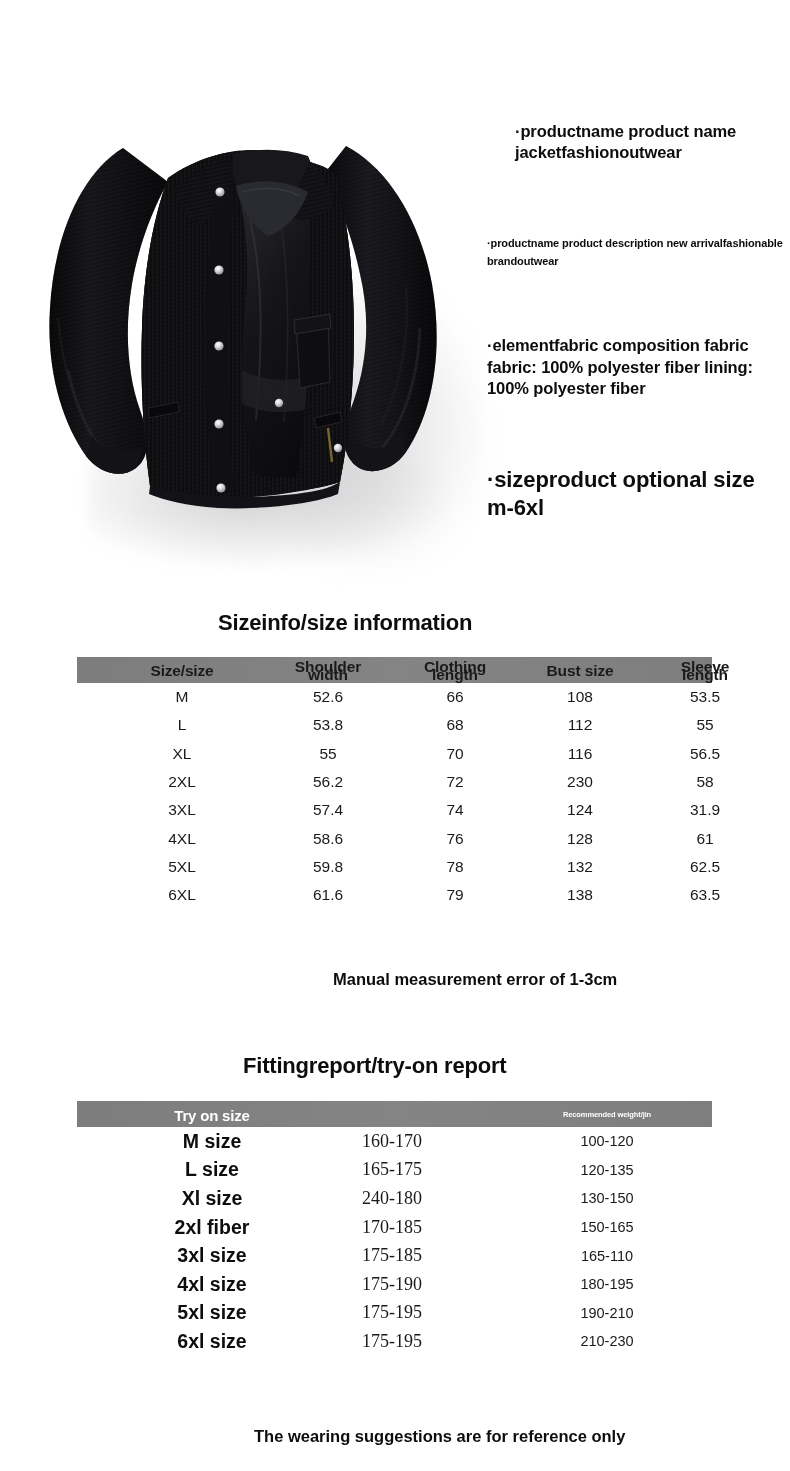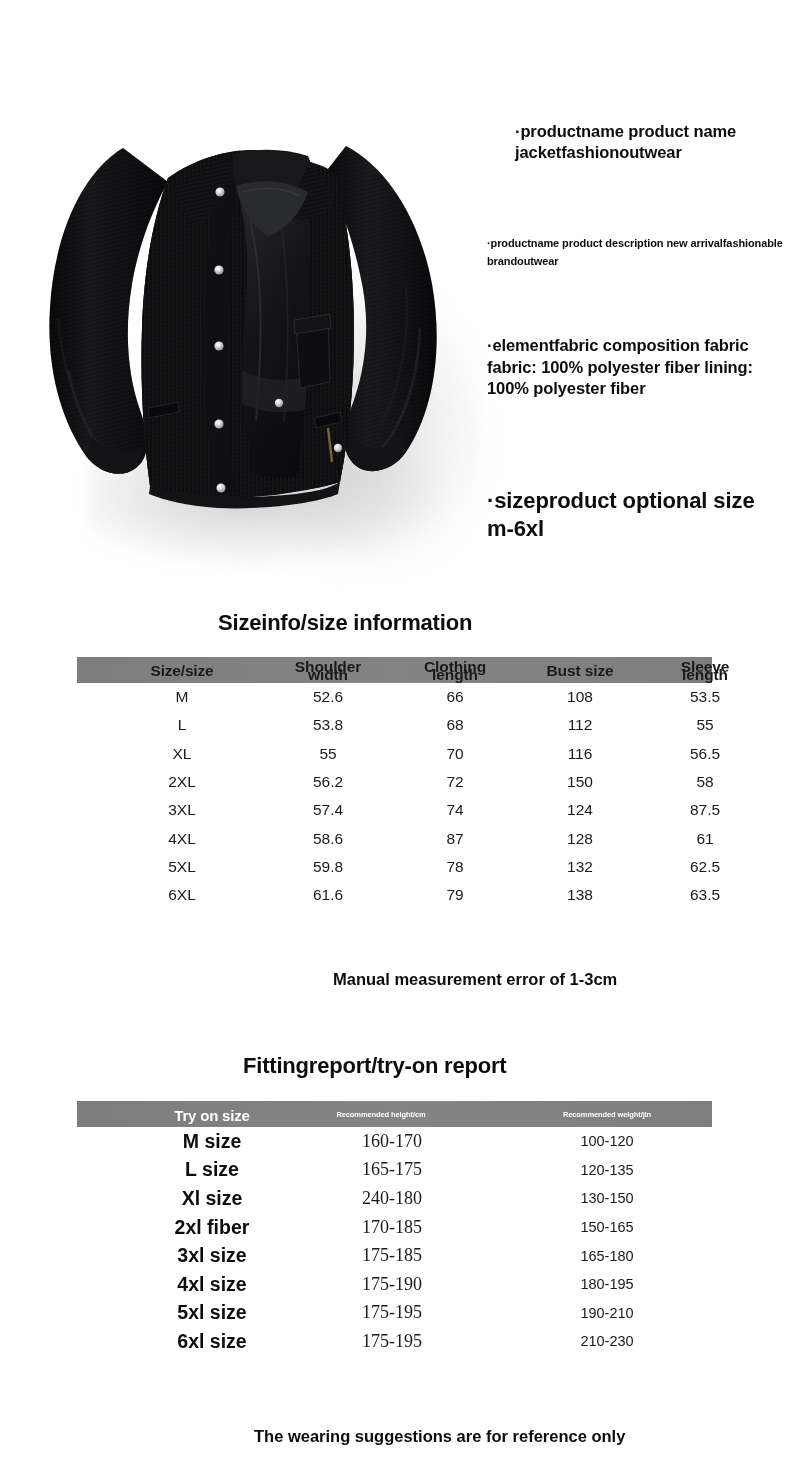--- a/index.html
+++ b/index.html
@@ -43,21 +43,21 @@
     filter: blur(8px);
     transform: rotate(-10deg);
   }
   .jacket { position: absolute; left: 0; top: 0; width: 450px; height: 520px; }
 
   
   .copy-block { position: absolute; font-weight: bold; color: #0d0d0d; letter-spacing: -0.1px; }
   .copy-1 { left: 515px; top: 121px;  width: 296px; font-size: 16.5px; line-height: 21px; }
   .copy-2 { left: 487px; top: 210px;  width: 300px; font-size: 11px; line-height: 18px; margin-top: 24px; }
   .copy-3 { left: 487px; top: 335px;  width: 296px; font-size: 16.5px; line-height: 21.5px; }
-  .copy-4 { left: 487px; top: 487px;  width: 296px; font-size: 22px;   line-height: 28px; }
+  .copy-4 { left: 487px; top: 466px;  width: 296px; font-size: 22px;   line-height: 28px; }
 
   
   .section-heading {
     position: absolute;
     font-weight: bold;
     color: #0d0d0d;
     font-size: 22px;
     letter-spacing: -0.2px;
     white-space: nowrap;
   }
@@ -115,21 +115,21 @@
   #fit-table .row { height: 28.6px; }
   #fit-table .cell { height: 28.6px; }
   .f-size {
     left: 20px; width: 230px;
     font-size: 19.5px; font-weight: bold; color: #0d0d0d;
     justify-content: center;
   }
   .f-h { left: 245px; width: 140px; font-size: 18px; color: #1a1a1a; font-family: Liberation Serif, serif; }
   .f-w { left: 460px; width: 140px; font-size: 14.5px; color: #1a1a1a; }
   .th-try { left: 20px;  width: 230px; }
-  .th-ht  { left: 234px; width: 140px; }
+  .th-ht  { left: 241px; width: 140px; margin-top: 43px; }
   .th-wt  { left: 460px; width: 140px; }
 </style>
 </head>
 <body>
 
 <div class="hero">
   <div class="photo-stage">
     <div class="floor-shadow"></div>
     <div class="floor-shadow-2"></div>
 
@@ -311,34 +311,34 @@
         <div class="cell c-size">XL</div>
         <div class="cell c-sh">55</div>
         <div class="cell c-cl">70</div>
         <div class="cell c-bu">116</div>
         <div class="cell c-sl">56.5</div>
       </div>
       <div class="row">
         <div class="cell c-size">2XL</div>
         <div class="cell c-sh">56.2</div>
         <div class="cell c-cl">72</div>
-        <div class="cell c-bu">150</div>
+        <div class="cell c-bu">230</div>
         <div class="cell c-sl">58</div>
       </div>
       <div class="row">
         <div class="cell c-size">3XL</div>
         <div class="cell c-sh">57.4</div>
         <div class="cell c-cl">74</div>
         <div class="cell c-bu">124</div>
-        <div class="cell c-sl">87.5</div>
+        <div class="cell c-sl">31.9</div>
       </div>
       <div class="row">
         <div class="cell c-size">4XL</div>
         <div class="cell c-sh">58.6</div>
-        <div class="cell c-cl">87</div>
+        <div class="cell c-cl">76</div>
         <div class="cell c-bu">128</div>
         <div class="cell c-sl">61</div>
       </div>
       <div class="row">
         <div class="cell c-size">5XL</div>
         <div class="cell c-sh">59.8</div>
         <div class="cell c-cl">78</div>
         <div class="cell c-bu">132</div>
         <div class="cell c-sl">62.5</div>
       </div>
@@ -379,21 +379,21 @@
         <div class="cell f-w">130-150</div>
       </div>
       <div class="row">
         <div class="cell f-size">2xl fiber</div>
         <div class="cell f-h">170-185</div>
         <div class="cell f-w">150-165</div>
       </div>
       <div class="row">
         <div class="cell f-size">3xl size</div>
         <div class="cell f-h">175-185</div>
-        <div class="cell f-w">165-180</div>
+        <div class="cell f-w">165-110</div>
       </div>
       <div class="row">
         <div class="cell f-size">4xl size</div>
         <div class="cell f-h">175-190</div>
         <div class="cell f-w">180-195</div>
       </div>
       <div class="row">
         <div class="cell f-size">5xl size</div>
         <div class="cell f-h">175-195</div>
         <div class="cell f-w">190-210</div>

